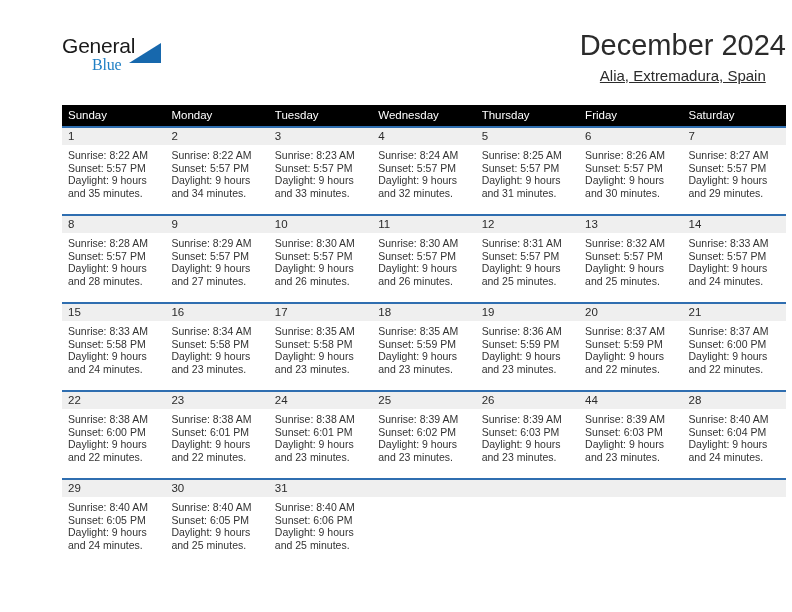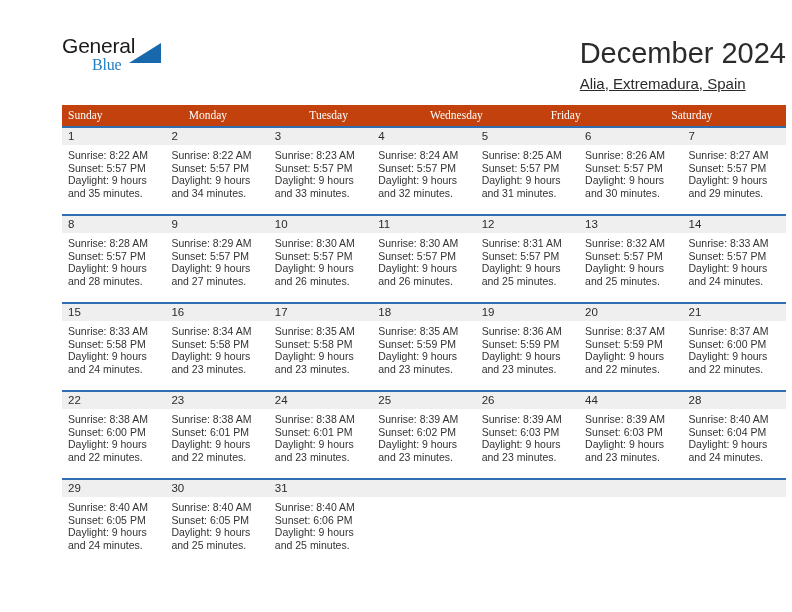--- a/index.html
+++ b/index.html
@@ -61,22 +61,22 @@
     top: 8px;
     width: 36px;
     height: 22px;
     overflow: hidden;
   }
   .brand-triangle svg { display: block; }
 
   .title-block {
     position: absolute;
     right: 0;
-    top: 8px;
-    text-align: left;
+    top: 0;
+    text-align: center;
   }
   .cal-title {
     font-size: 29px;
     color: #2b2b2b;
     line-height: 34px;
     font-weight: normal;
     margin: 0;
     white-space: nowrap;
   }
   .cal-subtitle {
@@ -90,23 +90,22 @@
 
   
   .calendar {
     position: absolute;
     left: 34px;
     top: 105px;
     width: 724px;
   }
   .week-head {
     display: flex;
-    background: #c2410c;
+    background: #000000;
     height: 21px;
-    font-family: Liberation Serif, serif;
   }
   .week-head .dow {
     flex: 1 1 0;
     box-sizing: border-box;
     padding: 3px 0 0 6px;
     font-size: 11.5px;
     color: #ffffff;
     line-height: 15px;
     white-space: nowrap;
     overflow: hidden;
@@ -174,20 +173,21 @@
 
   </div>
 
   <div class="calendar">
 
     <div class="week-head">
       <div class="dow">Sunday</div>
       <div class="dow">Monday</div>
       <div class="dow">Tuesday</div>
       <div class="dow">Wednesday</div>
+      <div class="dow">Thursday</div>
       <div class="dow">Friday</div>
       <div class="dow">Saturday</div>
     </div>
 
     <div class="week">
       <div class="cell">
         <div class="cell-daynum">1</div>
         <div class="cell-body">
           <div>Sunrise: 8:22 AM</div>
           <div>Sunset: 5:57 PM</div>

